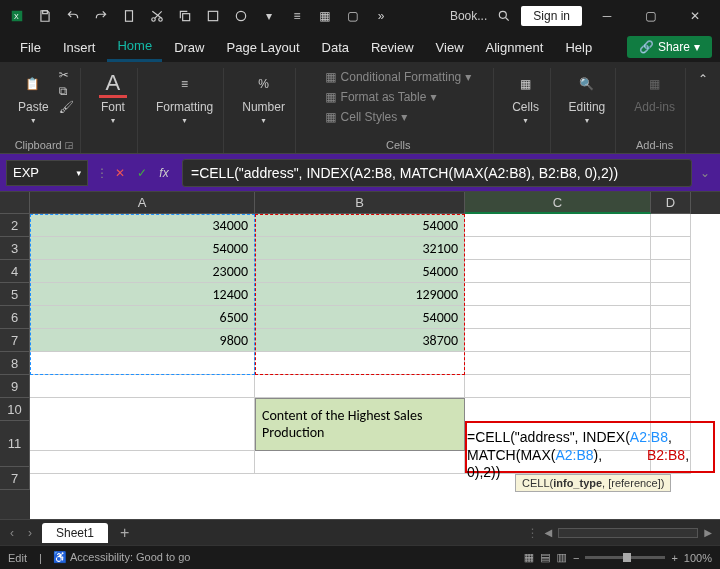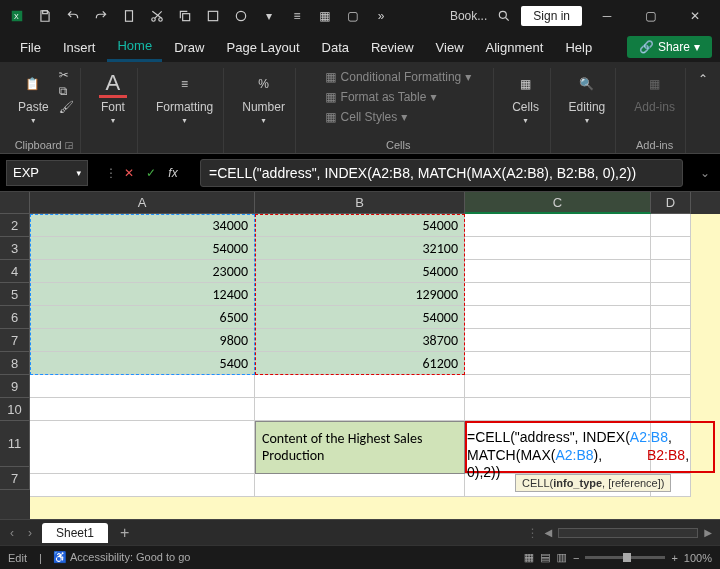--- a/index.html
+++ b/index.html
@@ -19,34 +19,34 @@
 .ribbon-group { display: flex; flex-direction: column; align-items: center; padding: 0 6px; border-right: 1px solid #3a3a3a; }
 .ribbon-group:last-child { border-right: none; }
 .ribbon-group .group-body { flex: 1; display: flex; align-items: flex-start; gap: 6px; }
 .ribbon-group .group-label { font-size: 11px; color: #aaa; padding: 2px 0; display: flex; align-items: center; gap: 3px; }
 .big-btn { display: flex; flex-direction: column; align-items: center; gap: 2px; padding: 2px 4px; cursor: pointer; color: #ccc; }
 .big-btn .big-icon { width: 28px; height: 28px; display: flex; align-items: center; justify-content: center; }
 .big-btn .caret { font-size: 8px; }
 .small-col { display: flex; flex-direction: column; gap: 2px; }
 .small-btn { display: flex; align-items: center; gap: 4px; padding: 2px 4px; cursor: pointer; color: #888; font-size: 12px; }
 .collapse-arrow { margin-left: auto; align-self: flex-start; padding: 4px; cursor: pointer; }
-.formula-bar { height: 38px; background: #000000; display: flex; align-items: center; padding: 4px 6px; gap: 13px; border-bottom: 1px solid #444; }
+.formula-bar { height: 38px; background: #4c1d95; display: flex; align-items: center; padding: 4px 6px; gap: 4px; border-bottom: 1px solid #444; }
 .name-box { width: 82px; height: 26px; background: #2b2b2b; border: 1px solid #444; display: flex; align-items: center; padding: 0 6px; color: #fff; font-size: 13px; }
 .fx-controls { display: flex; align-items: center; gap: 2px; padding: 0 4px; }
 .fx-controls .fx-btn { width: 20px; height: 20px; display: flex; align-items: center; justify-content: center; cursor: pointer; }
 .formula-input { flex: 1; height: 28px; background: #2b2b2b; border: 1px solid #444; color: #fff; padding: 0 8px; font-size: 14px; display: flex; align-items: center; border-radius: 3px; }
 .grid-wrap { flex: 1; background: #1a1a1a; display: flex; overflow: hidden; position: relative; }
 .row-headers { width: 30px; background: #333; display: flex; flex-direction: column; }
 .corner { height: 22px; background: #333; border-bottom: 1px solid #555; border-right: 1px solid #555; }
 .row-hdr { height: 23px; background: #333; color: #ccc; display: flex; align-items: center; justify-content: center; border-bottom: 1px solid #555; border-right: 1px solid #555; font-size: 13px; }
 .grid-main { flex: 1; display: flex; flex-direction: column; overflow: hidden; }
 .col-headers { height: 22px; display: flex; background: #333; }
 .col-hdr { background: #333; color: #ccc; display: flex; align-items: center; justify-content: center; border-right: 1px solid #555; border-bottom: 1px solid #555; font-size: 13px; }
 .col-hdr.sel { background: #3a4a3a; border-bottom: 2px solid #107c41; }
-.cells { flex: 1; background: #fef9c3; position: relative; }
+.cells { flex: 1; background: #ffffff; position: relative; }
 .row { display: flex; height: 23px; }
 .cell { border-right: 1px solid #ccc; border-bottom: 1px solid #ccc; display: flex; align-items: center; padding: 0 6px; font-size: 14px; color: #000; font-family: Calibri, sans-serif; background: #fff; overflow: hidden; white-space: nowrap; }
 .cell.green { background: #c6dfc9; }
 .cell.labelcell { background: #d0e3b8; border: 1px solid #888; }
 .cell.right { justify-content: flex-end; }
 .cell.left { justify-content: flex-start; }
 .colA { width: 225px; }
 .colB { width: 210px; }
 .colC { width: 186px; }
 .colD { width: 40px; }
@@ -332,26 +332,20 @@
           <div class="cell colC"></div>
           <div class="cell colD"></div>
         </div>
       <div class="row">
           <div class="cell green right colA">9800</div>
           <div class="cell green right colB">38700</div>
           <div class="cell colC"></div>
           <div class="cell colD"></div>
         </div>
       <div class="row">
-          <div class="cell green right colA">5400</div>
-          <div class="cell green right colB">61200</div>
-          <div class="cell colC"></div>
-          <div class="cell colD"></div>
-        </div>
-      <div class="row">
           <div class="cell colA"></div>
           <div class="cell colB"></div>
           <div class="cell colC"></div>
           <div class="cell colD"></div>
         </div>
       <div class="row">
           <div class="cell colA"></div>
           <div class="cell colB"></div>
           <div class="cell colC"></div>
           <div class="cell colD"></div>

